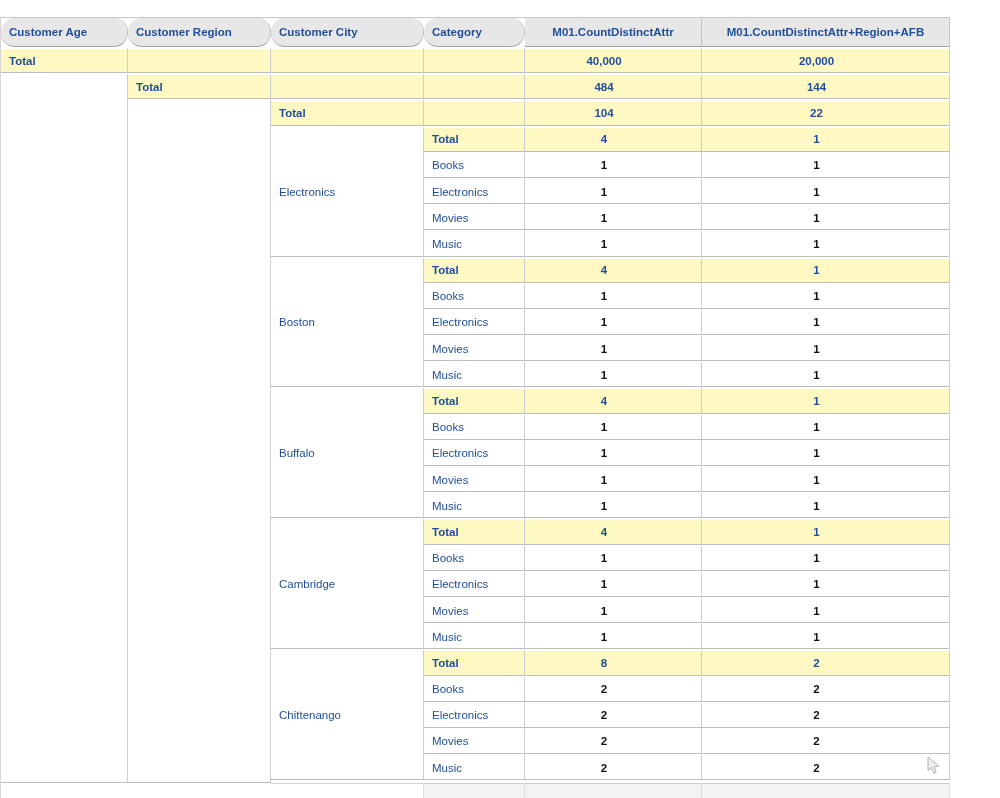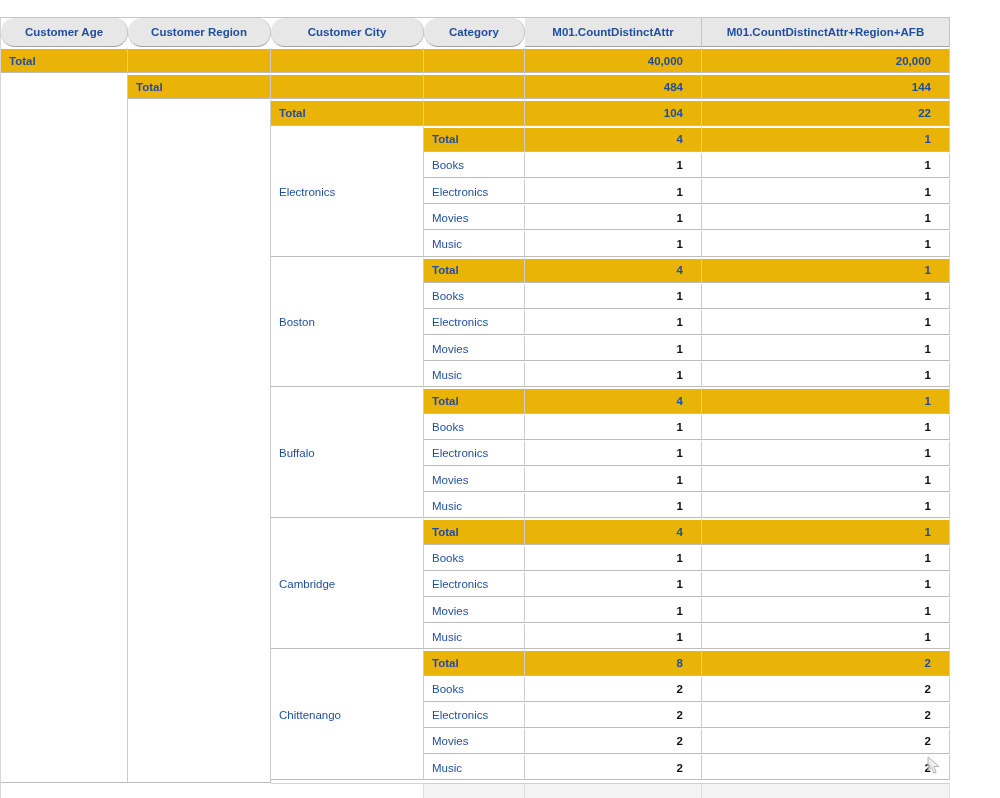--- a/index.html
+++ b/index.html
@@ -3,30 +3,30 @@
 <meta charset="utf-8">
 <style>
   html,body{margin:0;padding:0;background:#ffffff;}
   .page{position:relative;width:1000px;height:798px;overflow:hidden;background:#ffffff;
         font-family:"Liberation Sans","DejaVu Sans",sans-serif;font-size:11.5px;color:#1a1a1a;}
   table.grid{border-collapse:separate;border-spacing:0;table-layout:fixed;width:949px;
              margin:17px 0 0 0;border-top:1px solid #c6c6c6;border-left:1px solid #d6d6d6;}
   th,td{box-sizing:border-box;overflow:hidden;white-space:nowrap;vertical-align:middle;}
   th{height:29px;background:#e7e7e7;color:#1f4e9c;font-weight:bold;font-size:11.5px;
      border-bottom:1px solid #a2a2a2;border-right:1px solid #c4c4c4;padding:0;}
-  th.ah{text-align:center;border-radius:14px;}
+  th.ah{text-align:left;padding-left:8px;border-radius:14px;}
   th.mh{}
   td{height:26.2px;background:#ffffff;border-top:2px solid #ffffff;
      border-bottom:1px solid #bcbcbc;border-right:1px solid #cdcdcd;padding:0;}
   td.lbl{text-align:left;padding-left:8px;}
-  td.g{background:#eab308;}
+  td.g{background:#fef9c3;}
   td.b{font-weight:bold;color:#1f4e9c;}
   td.cat{color:#1f4e9c;}
   td.city-cell{color:#1f4e9c;vertical-align:middle;}
-  td.num{text-align:right;padding-right:18px;font-weight:bold;}
+  td.num{text-align:center;padding-right:18px;font-weight:bold;}
   td.nb{color:#1f4e9c;}
   td.k{color:#111111;}
   td.span-cell{background:#ffffff;}
   tr.gap td{height:3px;border:none;background:#ffffff;}
   tr.partial td{height:20px;border-bottom:none;}
   tr.partial td.pw{border:none;background:#ffffff;}
   tr.partial td.pl{border-top:1px solid #d4d4d4;border-right:1px solid #dddddd;background:#ffffff;}
   tr.partial td.pg{border-top:1px solid #cfcfcf;border-right:1px solid #dddddd;background:#f3f3f3;}
   .cursor{position:absolute;left:927px;top:756px;opacity:0.75;pointer-events:none;}
 </style>

